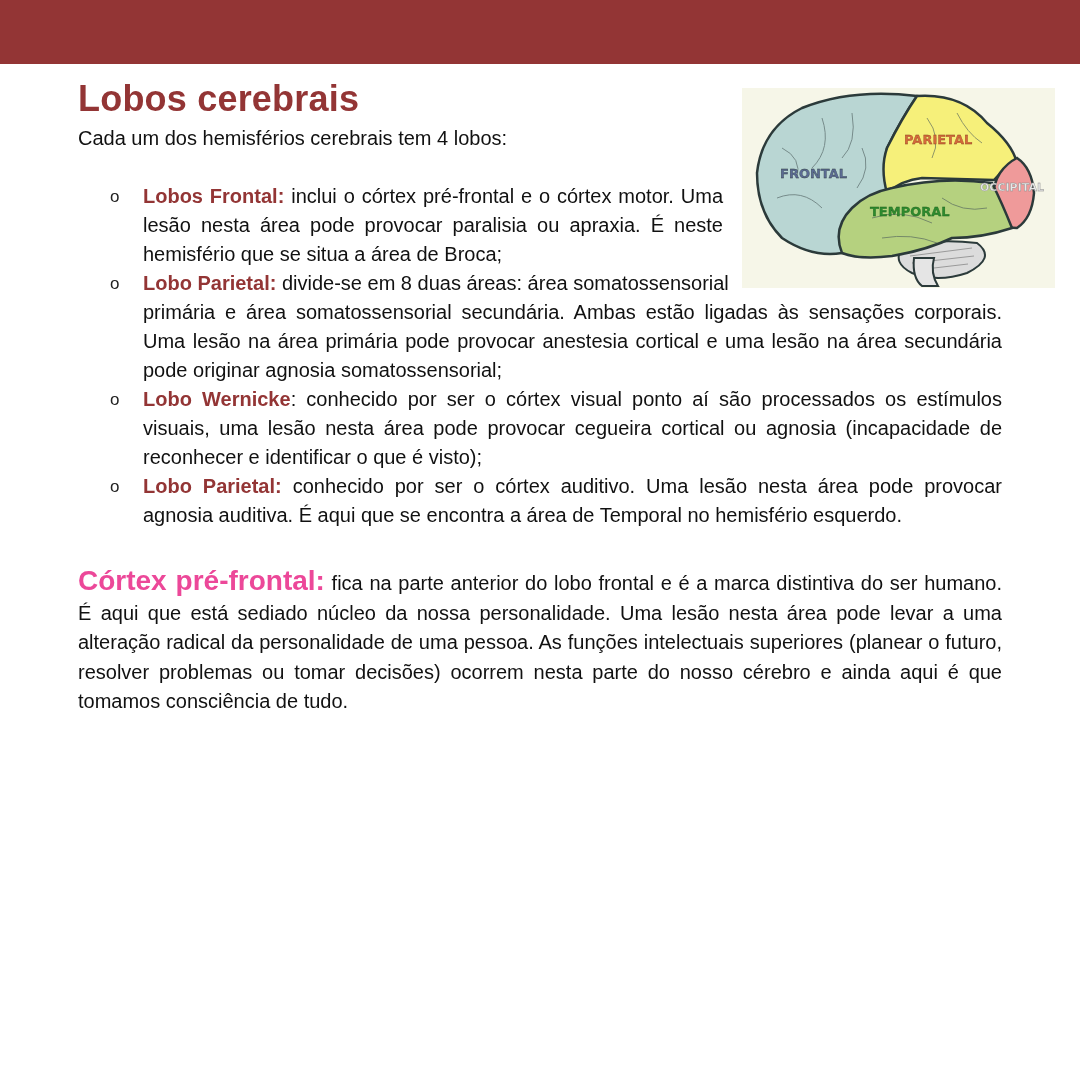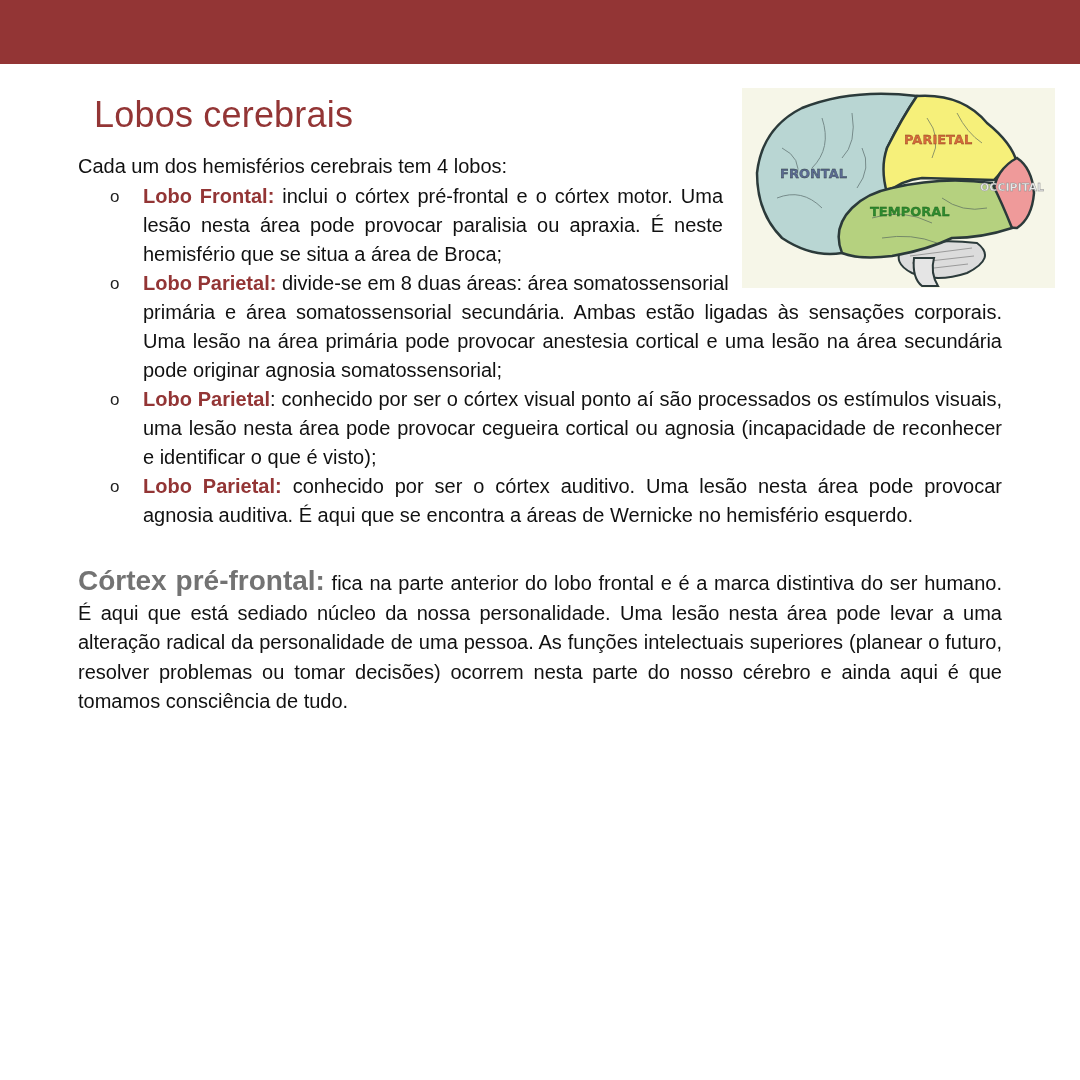--- a/index.html
+++ b/index.html
@@ -3,68 +3,68 @@
 <meta charset="utf-8">
 <style>
   html, body { margin: 0; padding: 0; }
   body {
     width: 1080px; height: 1080px; background: #ffffff; position: relative; overflow: hidden;
     font-family: "Liberation Sans", sans-serif; color: #111;
   }
   .top-bar { position: absolute; left: 0; top: 0; width: 1080px; height: 64px; background: #933535; }
   .page { position: absolute; left: 78px; top: 78px; width: 924px; }
   .title {
-    font-size: 36px; font-weight: normal; color: #933535; margin: 16px; line-height: 42px;
+    font-size: 36px; font-weight: bold; color: #933535; margin: 0; line-height: 42px;
     letter-spacing: 0.2px;
   }
   .intro { font-size: 20px; line-height: 29px; margin: 4px 0 16px 0; }
   .brain {
     position: absolute; left: 742px; top: 88px; width: 313px; height: 200px;
     background: #f6f6e8;
   }
   ul.lobes { list-style: none; margin: 0; padding: 0; position: absolute; top: 104px; left: 0; width: 924px; }
   ul.lobes li { position: relative; padding-left: 65px; font-size: 20px; line-height: 29px; text-align: justify; }
   ul.lobes li .bullet {
     position: absolute; left: 32px; top: 0; font-size: 17px; color: #222;
   }
   .term { color: #933535; font-weight: bold; }
   .li-frontal { width: 580px; }
   .li-parietal-first { display: block; width: 640px; text-align: left; }
   .cortex {
     position: absolute; top: 488px; left: 0; width: 924px; font-size: 20px; line-height: 29.5px;
     text-align: justify; margin: 0;
   }
-  .cortex .big { font-size: 28px; color: #737373; font-weight: bold; }
+  .cortex .big { font-size: 28px; color: #ec4899; font-weight: bold; }
 </style>
 </head>
 <body>
 
 <div class="top-bar"></div>
 
 <div class="page">
   <h1 class="title">Lobos cerebrais</h1>
   <p class="intro">Cada um dos hemisférios cerebrais tem 4 lobos:</p>
 
   <ul class="lobes">
     <li class="li-frontal">
       <span class="bullet">o</span>
-      <span class="term">Lobo Frontal:</span><span> inclui o córtex pré-frontal e o córtex motor. Uma lesão nesta área pode provocar paralisia ou apraxia. É neste hemisfério que se situa a área de Broca;</span>
+      <span class="term">Lobos Frontal:</span><span> inclui o córtex pré-frontal e o córtex motor. Uma lesão nesta área pode provocar paralisia ou apraxia. É neste hemisfério que se situa a área de Broca;</span>
     </li>
     <li>
       <span class="bullet">o</span>
       <span class="li-parietal-first"><span class="term">Lobo Parietal:</span><span> divide-se em 8 duas áreas: área somatossensorial</span></span>
       <span>primária e área somatossensorial secundária. Ambas estão ligadas às sensações corporais. Uma lesão na área primária pode provocar anestesia cortical e uma lesão na área secundária pode originar agnosia somatossensorial;</span>
     </li>
     <li>
       <span class="bullet">o</span>
-      <span class="term">Lobo Parietal</span><span>: conhecido por ser o córtex visual ponto aí são processados os estímulos visuais, uma lesão nesta área pode provocar cegueira cortical ou agnosia (incapacidade de reconhecer e identificar o que é visto);</span>
+      <span class="term">Lobo Wernicke</span><span>: conhecido por ser o córtex visual ponto aí são processados os estímulos visuais, uma lesão nesta área pode provocar cegueira cortical ou agnosia (incapacidade de reconhecer e identificar o que é visto);</span>
     </li>
     <li>
       <span class="bullet">o</span>
-      <span class="term">Lobo Parietal:</span><span> conhecido por ser o córtex auditivo. Uma lesão nesta área pode provocar agnosia auditiva. É aqui que se encontra a áreas de Wernicke no hemisfério esquerdo.</span>
+      <span class="term">Lobo Parietal:</span><span> conhecido por ser o córtex auditivo. Uma lesão nesta área pode provocar agnosia auditiva. É aqui que se encontra a área de Temporal no hemisfério esquerdo.</span>
     </li>
   </ul>
 
   <p class="cortex">
     <span class="big">Córtex pré-frontal:</span><span> fica na parte anterior do lobo frontal e é a marca distintiva do ser humano. É aqui que está sediado núcleo da nossa personalidade. Uma lesão nesta área pode levar a uma alteração radical da personalidade de uma pessoa. As funções intelectuais superiores (planear o futuro, resolver problemas ou tomar decisões) ocorrem nesta parte do nosso cérebro e ainda aqui é que tomamos consciência de tudo.</span>
   </p>
 </div>
 
 <div class="brain">
   <svg width="313" height="200" viewBox="0 0 313 200">

